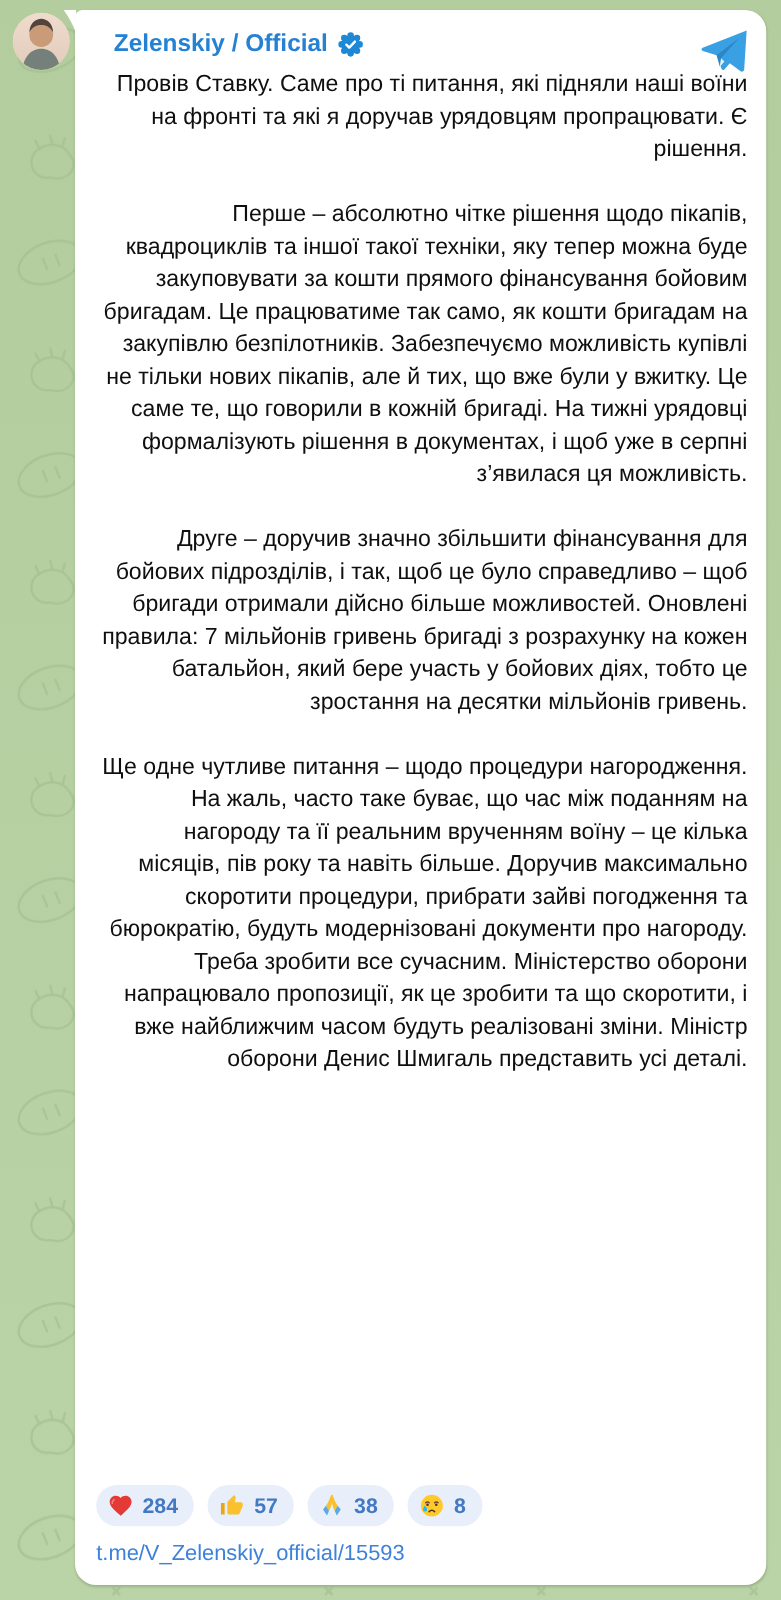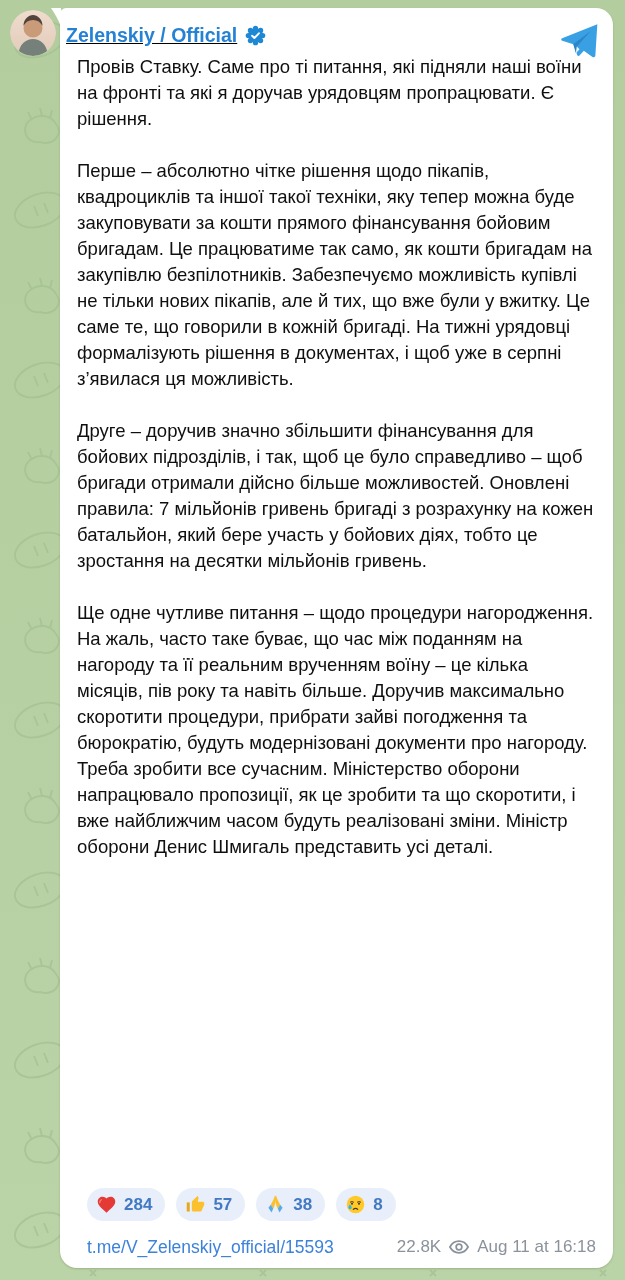--- a/index.html
+++ b/index.html
@@ -12,42 +12,42 @@
   .avatar{
     position:absolute;left:10px;top:10px;width:46px;height:46px;border-radius:50%;
     overflow:hidden;z-index:2;
   }
   .bubble{
     position:absolute;left:60px;top:8px;width:553px;height:1260px;
     background:#ffffff;border-radius:6px 17px 17px 17px;
     box-shadow:0 1px 2px rgba(62,86,46,.25);z-index:1;
   }
   .bubble-tail{position:absolute;left:-9px;top:0;width:10px;height:19px;}
-  .bubble-inner{position:absolute;inset:0;padding:12px 6px;box-sizing:border-box;text-decoration:underline;}
+  .bubble-inner{position:absolute;inset:0;padding:12px 31px;box-sizing:border-box;}
   .header-row{display:flex;align-items:center;height:30px;}
   .channel-name{
     font-size:19.5px;font-weight:bold;color:#2581d4;line-height:30px;cursor:pointer;
   }
   .verified{width:21px;height:21px;margin-left:8px;flex:0 0 auto;}
   .share-plane{position:absolute;top:12px;right:13px;width:42px;height:40px;cursor:pointer;}
   .text-area{
     position:absolute;left:17px;right:15px;top:46px;bottom:100px;overflow:hidden;
     font-size:18.5px;line-height:26px;color:#0f0f0f;
   }
-  .text-area p{margin:26px 0 0 0;}
+  .text-area p{margin:26px 0 0 0;text-align:right;}
   .text-area p:first-child{margin-top:0;}
-  .bottom-area{position:absolute;left:27px;right:17px;bottom:10px;}
+  .bottom-area{position:absolute;left:17px;right:17px;bottom:10px;}
   .reactions{display:flex;gap:11px;margin-bottom:11px;}
   .reaction-pill{
     display:inline-flex;align-items:center;gap:7px;height:33px;
     padding:0 13px 0 9px;border-radius:17px;background:#e8effa;cursor:pointer;
   }
   .reaction-pill .emoji{width:21px;height:21px;display:inline-flex;}
   .reaction-count{font-size:17px;font-weight:bold;color:#4379c3;}
-  .meta-row{display:flex;align-items:flex-end;justify-content:space-between;height:26px;}
+  .meta-row{display:flex;align-items:flex-start;justify-content:space-between;height:26px;}
   .post-link{font-size:17.5px;color:#3d82da;text-decoration:none;cursor:pointer;}
   .meta-right{display:flex;align-items:center;gap:7px;color:#8b929b;font-size:17px;}
   .eye-icon{width:22px;height:22px;display:inline-flex;}
   svg{display:block;}
 </style>
 </head>
 <body>
 
 <svg class="bg-svg" width="625" height="1280" xmlns="http://www.w3.org/2000/svg">
   <defs>
@@ -184,26 +184,16 @@
                 <circle cx="16" cy="11.2" r="1.2" fill="#4e342e"></circle>
                 <path d="M9.5 17.5 c1.5 -1.6 3.5 -1.6 5 0" fill="none" stroke="#4e342e" stroke-width="1.4" stroke-linecap="round"></path>
                 <path d="M5.6 11.8 c-1 1.6 -1.7 2.8 -1.7 3.7 a1.9 1.9 0 0 0 3.8 0 c0 -.9 -1 -2.1 -2.1 -3.7 z" fill="#29b6f6"></path>
               </svg>
     </span>
     <span class="reaction-count">8</span>
   </span>
         </div>
       <div class="meta-row">
         <a class="post-link">t.me/V_Zelenskiy_official/15593</a>
-        <span class="meta-right">
-          <span>22.8K</span>
-          <span class="eye-icon">
-            <svg width="22" height="22" viewBox="0 0 24 24" xmlns="http://www.w3.org/2000/svg">
-              <path d="M12 5.7 C7.2 5.7 3.5 9.4 2.1 12 c1.4 2.6 5.1 6.3 9.9 6.3 s8.5 -3.7 9.9 -6.3 C20.5 9.4 16.8 5.7 12 5.7 z" fill="none" stroke="#8b929b" stroke-width="1.9"></path>
-              <circle cx="12" cy="12" r="3.1" fill="none" stroke="#8b929b" stroke-width="1.9"></circle>
-            </svg>
-          </span>
-          <span>Aug 11 at 16:18</span>
-        </span>
       </div>
     </div>
   </div>
 </div>
 
 </body></html>

